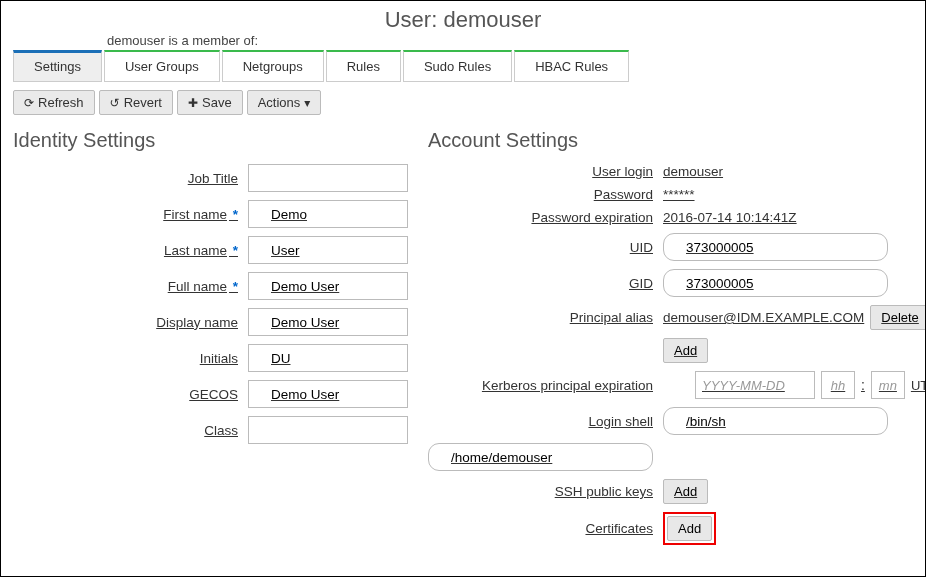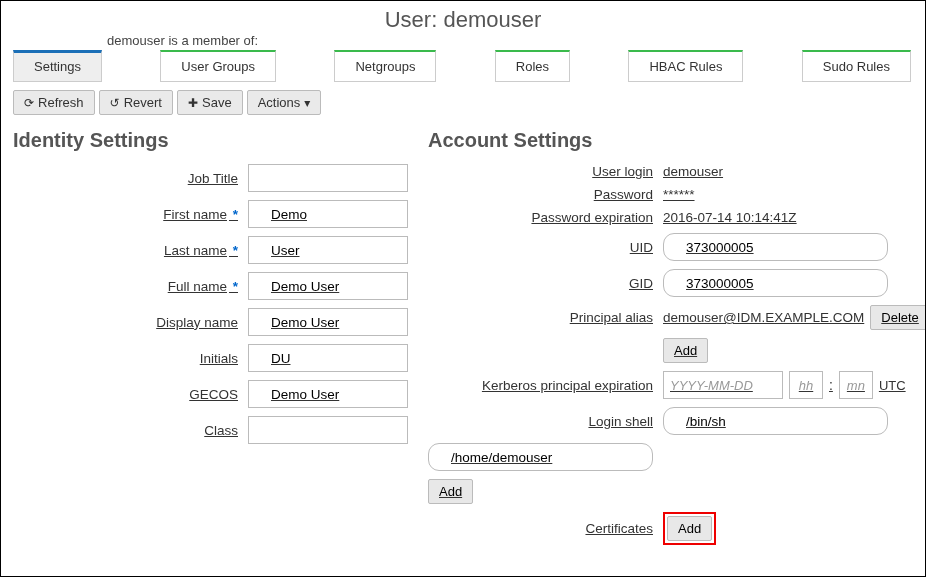--- a/index.html
+++ b/index.html
@@ -27,21 +27,20 @@
   }
   .member-of {
     font-size: 13px;
     color: #444;
     margin-left: 94px;
     margin-top: -2px;
   }
   .tabs {
     display: flex;
     margin-top: 2px;
-    justify-content: space-between;
   }
   .tab {
     padding: 7px 20px;
     font-size: 13px;
     border: 1px solid #ccc;
     border-top: 2px solid #3aba4c;
     background: #fff;
     margin-right: 2px;
     cursor: pointer;
     color: #333;
@@ -72,21 +71,21 @@
   }
   .btn .icon { font-size: 12px; }
   .columns {
     display: flex;
     margin-top: 10px;
     gap: 20px;
   }
   .col { flex: 1; }
   .section-title {
     font-size: 20px;
-    font-weight: 700;
+    font-weight: 400;
     color: #555;
     margin: 4px 0 12px 0;
   }
   .field-row {
     display: flex;
     align-items: center;
     margin-bottom: 8px;
     text-decoration: underline;
   }
   .field-label {
@@ -114,41 +113,41 @@
   .static { font-size: 13.5px; color:#333; }
   .small-btn {
     padding: 4px 10px;
     border: 1px solid #bbb;
     background: #e8e8e8;
     font-size: 13px;
     cursor: pointer;
     border-radius: 2px;
   }
   input.hh, input.mn { width: 34px; text-align:center; padding:0 2px; height:28px; border:1px solid #bbb; font-size:13px; }
-  input.date { width: 120px; padding:8px 6px; height:28px; border:1px solid #bbb; font-size:13px; }
+  input.date { width: 120px; padding:8px 6px; height:28px; border:1px solid #bbb; font-size:13px;margin-left:32px; }
   .utc { font-size:13px; color:#333; }
   .highlight-red { border: 2px solid #e00; padding: 2px; display:inline-block; }
   ::placeholder { color:#999; font-style: italic; }
 </style>
 </head>
 <body>
 <div class="frame">
 
 <h1 class="page-title">
   <span>User: </span><span>demouser</span>
 </h1>
 <div class="member-of">demouser is a member of:</div>
 
 <div class="tabs">
   <div class="tab active">Settings</div>
   <div class="tab">User Groups</div>
   <div class="tab">Netgroups</div>
-  <div class="tab">Roles</div>
+  <div class="tab">Rules</div>
+  <div class="tab">Sudo Rules</div>
   <div class="tab">HBAC Rules</div>
-  <div class="tab">Sudo Rules</div>
 </div>
 
 <div class="toolbar">
   <button class="btn">
         <span class="icon">⟳</span>
         <span>Refresh</span>
       </button>
   <button class="btn">
         <span class="icon">↺</span>
         <span>Revert</span>
@@ -279,20 +278,21 @@
       <div class="field-value">
             <input class="text" value="/bin/sh" style="">
           </div>
     </div>
     <div class="field-row">
       <div class="field-value">
             <input class="text" value="/home/demouser" style="">
           </div>
     </div>
     <div class="field-row">
+      <div class="field-label">SSH public keys</div>
       <div class="field-value">
             <button class="small-btn">Add</button>
           </div>
     </div>
     <div class="field-row">
       <div class="field-label">Certificates</div>
       <div class="field-value">
             <span class="highlight-red"><button class="small-btn">Add</button></span>
           </div>
     </div>

